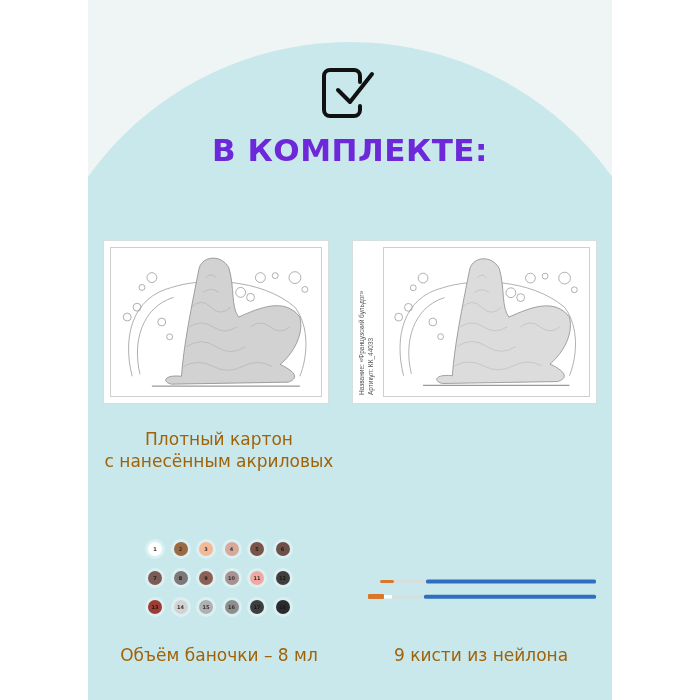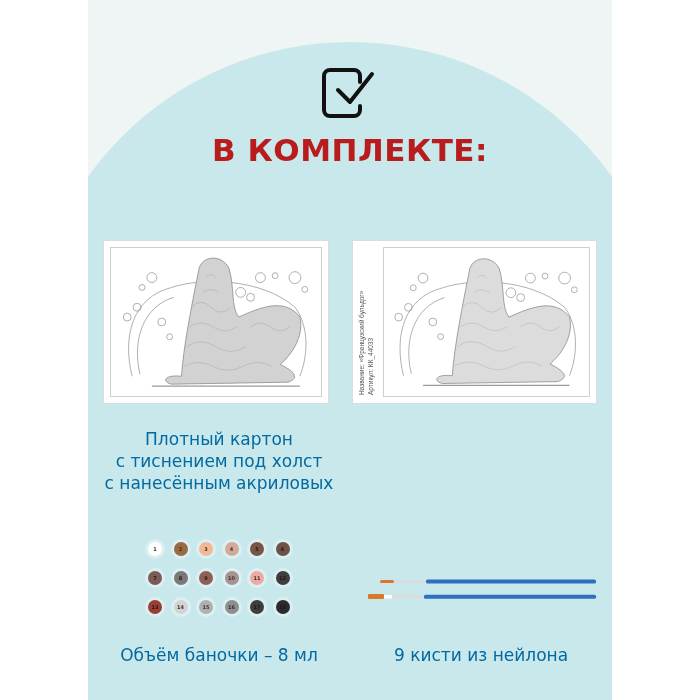--- a/index.html
+++ b/index.html
@@ -1,28 +1,28 @@
 <!DOCTYPE html>
 <html><head>
 <meta charset="utf-8">
 <style>
   html, body { margin:0; padding:0; background:#ffffff; }
   body { width:700px; height:700px; position:relative; overflow:hidden; font-family:"DejaVu Sans", sans-serif; }
   .panel { position:absolute; left:88px; top:0; width:524px; height:700px; background:#eef5f4; overflow:hidden; }
   .arch { position:absolute; left:-60px; top:42px; width:644px; height:1000px; background:#c8e8ec; border-radius:322px 322px 0 0; }
   .check { position:absolute; left:232px; top:62px; width:60px; height:60px; }
-  .title { position:absolute; left:0; width:524px; top:132px; text-align:center; font-family:"DejaVu Sans", sans-serif; font-weight:bold; font-size:31px; color:#b91c1c; letter-spacing:0.5px; }
+  .title { position:absolute; left:0; width:524px; top:132px; text-align:center; font-family:"DejaVu Sans", sans-serif; font-weight:bold; font-size:31px; color:#6d28d9; letter-spacing:0.5px; }
   .card { position:absolute; background:#ffffff; border:1px solid #d7dede; box-sizing:border-box; }
   .card-inner { position:absolute; left:6px; top:6px; right:6px; bottom:6px; border:1px solid #cfcfcf; }
   .card1 { left:15px; top:240px; width:226px; height:164px; }
   .card2 { left:264px; top:240px; width:245px; height:164px; }
   .card2 .card-inner { left:30px; }
   .side-label { position:absolute; left:4px; bottom:8px; transform-origin:left bottom; transform:rotate(-90deg) translate(0, 100%); font-size:6.5px; color:#555; white-space:nowrap; line-height:9px; font-family:"Liberation Sans", sans-serif; }
   .art { position:absolute; left:0; top:0; width:100%; height:100%; }
-  .caption { position:absolute; text-align:center; font-family:"DejaVu Sans", sans-serif; font-size:17px; line-height:22px; color:#0369a1; }
+  .caption { position:absolute; text-align:center; font-family:"DejaVu Sans", sans-serif; font-size:17px; line-height:22px; color:#a16207; }
   .cap1 { left:0; width:262px; top:428px; }
   .cap2 { left:262px; width:262px; top:428px; }
   .cap3 { left:0; width:262px; top:644px; }
   .cap4 { left:262px; width:262px; top:644px; }
   .paints { position:absolute; left:56px; top:540px; width:160px; height:90px; }
   .pot { position:absolute; width:14px; height:14px; border-radius:50%; font-size:5px; font-weight:bold; color:#222; display:flex; align-items:center; justify-content:center; box-shadow:0 0 0 3px rgba(255,255,255,0.35); }
   .brushes { position:absolute; left:274px; top:570px; width:240px; height:40px; }
 </style>
 </head>
 <body>
@@ -92,21 +92,20 @@
         </g>
         <g stroke="#b0b0b0" stroke-width="0.5" fill="none">
           <path d="M80 60 q10 -10 20 0 t20 0 M78 80 q12 -8 24 0 t24 0 M75 100 q15 -10 30 0 t30 0 M72 120 q15 -8 30 0 t30 0 t30 0 M140 80 q10 -8 20 0 t20 0 M95 30 q5 -6 10 0 M92 45 q8 -6 16 0"></path>
         </g>
       </svg>
     </div>
   </div>
 
   <div class="caption cap1">
     <div>Плотный картон</div>
-    <div>с тиснением под холст</div>
     <div>с нанесённым акриловых</div>
   </div>
 
   <div class="paints" id="paints">
       <div class="pot" style="left: 4px; top: 2px; background: rgb(255, 255, 255); color: rgb(51, 51, 51);">1</div>
       <div class="pot" style="left: 29.5px; top: 2px; background: rgb(154, 106, 67); color: rgb(51, 51, 51);">2</div>
       <div class="pot" style="left: 55px; top: 2px; background: rgb(242, 185, 148); color: rgb(51, 51, 51);">3</div>
       <div class="pot" style="left: 80.5px; top: 2px; background: rgb(214, 170, 155); color: rgb(51, 51, 51);">4</div>
       <div class="pot" style="left: 106px; top: 2px; background: rgb(122, 85, 71); color: rgb(26, 26, 26);">5</div>
       <div class="pot" style="left: 131.5px; top: 2px; background: rgb(110, 81, 73); color: rgb(26, 26, 26);">6</div>

